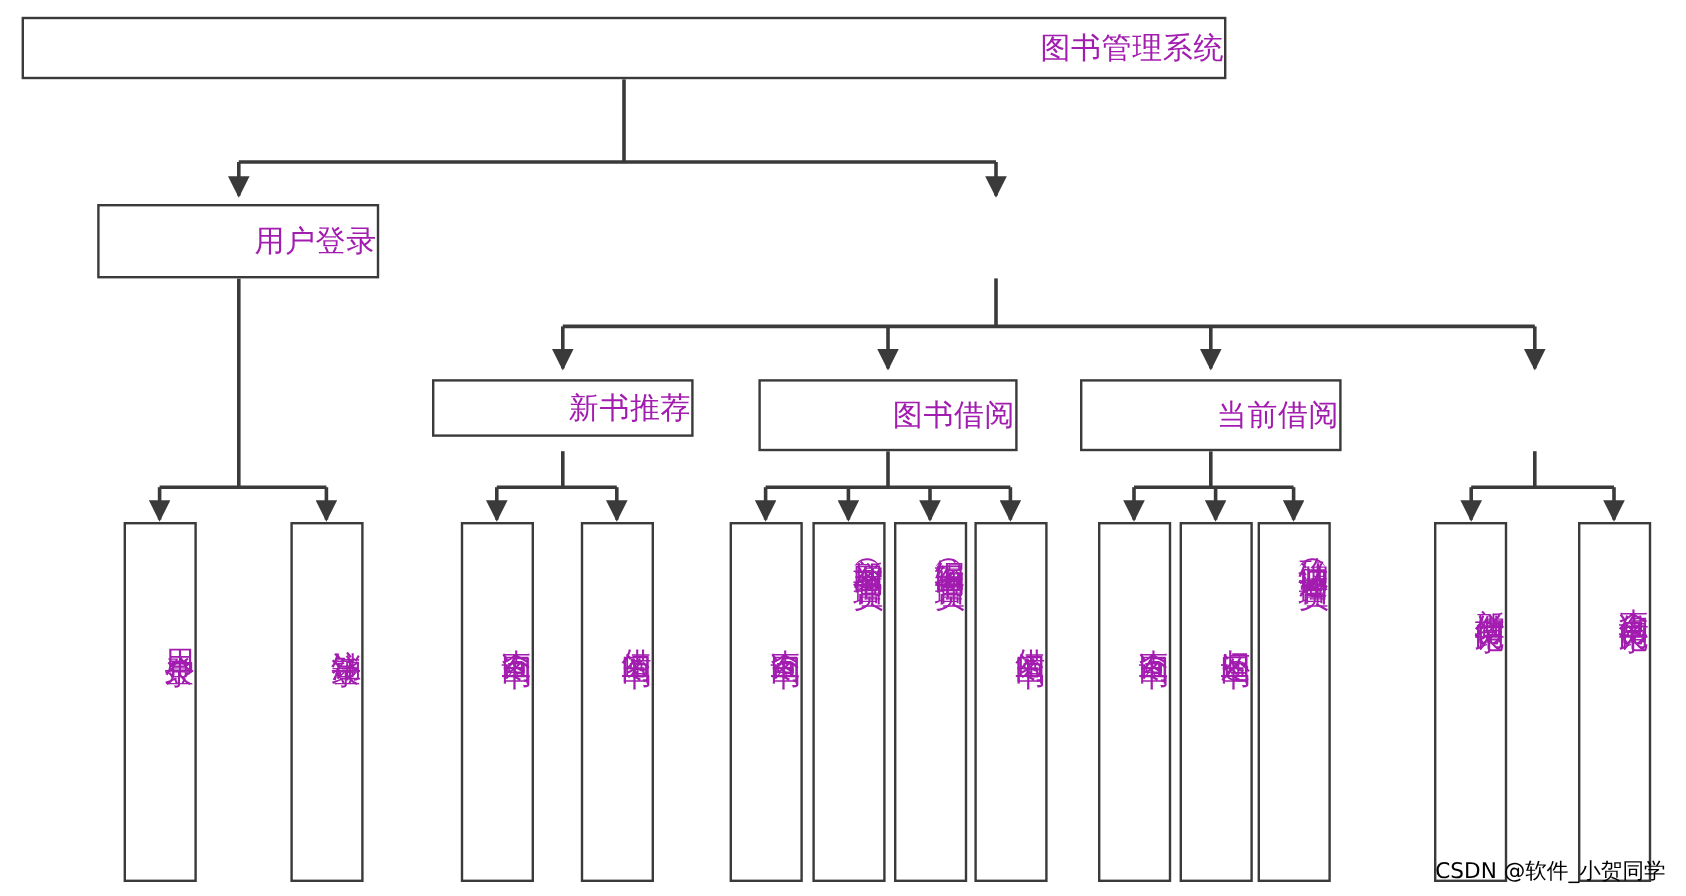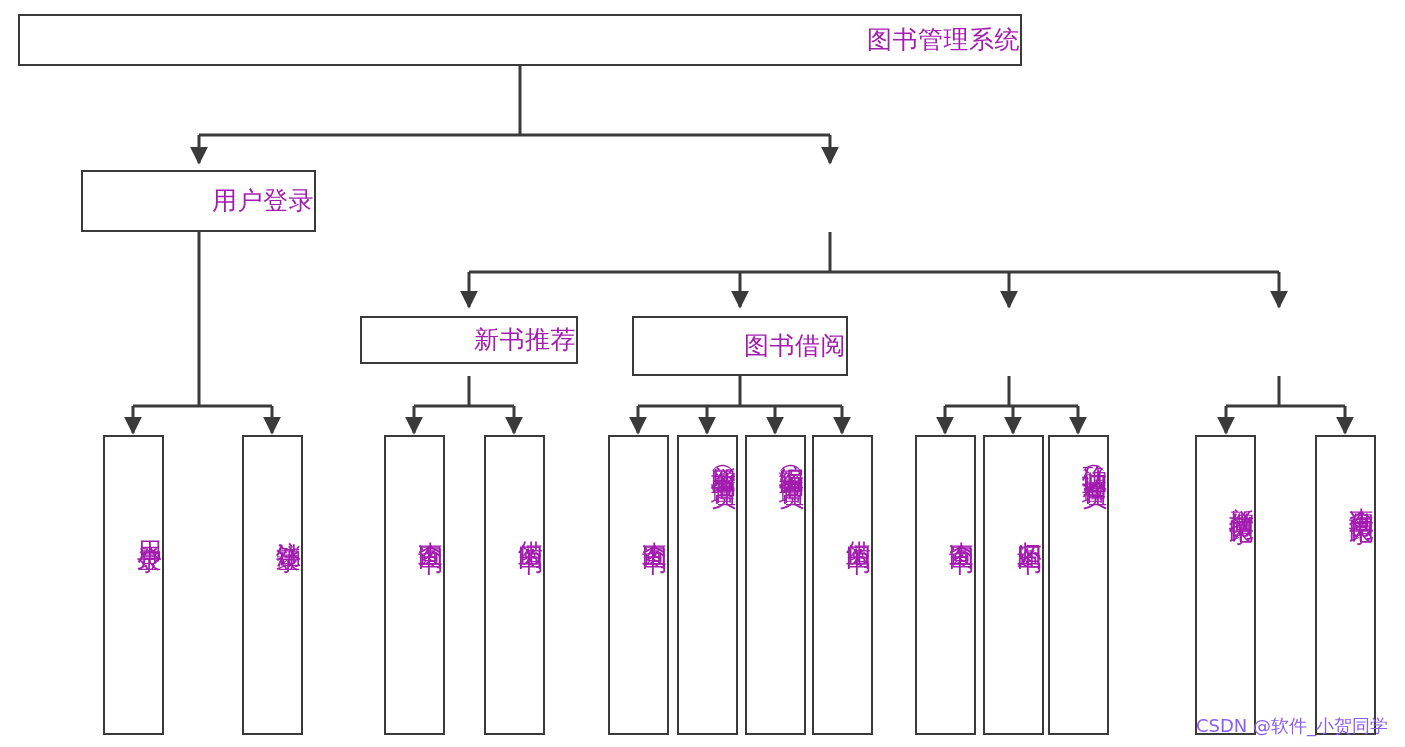--- a/index.html
+++ b/index.html
@@ -64,21 +64,21 @@
     white-space: nowrap;
   }
   .node.vert.tall {
     padding-top: 8px;
   }
   #watermark {
     position: absolute;
     left: 1196px;
     top: 714px;
     font-size: 18px;
-    color: #8b5cf6;
+    color: #000000;
     white-space: nowrap;
     font-family: "DejaVu Sans", "Liberation Sans", sans-serif;
   }
 </style>
 </head>
 <body>
 
 <div id="diagram">
 
   <svg id="edges" viewBox="0 0 1405 747" xmlns="http://www.w3.org/2000/svg">
@@ -138,20 +138,23 @@
   <div class="node horiz" style="left:81px; top:170px; width:235px; height:62px;">
     <span class="label">用户登录</span>
   </div>
 
   <div class="node horiz" style="left:360px; top:316px; width:218px; height:48px;">
     <span class="label">新书推荐</span>
   </div>
   <div class="node horiz" style="left:632px; top:316px; width:216px; height:60px;">
     <span class="label">图书借阅</span>
   </div>
+  <div class="node horiz" style="left:900px; top:316px; width:218px; height:60px;">
+    <span class="label">当前借阅</span>
+  </div>
 
   <div class="node vert" style="left:103px; top:435px; width:61px; height:300px; padding-top:84px;">
     <span class="label">用户登录</span>
   </div>
   <div class="node vert" style="left:242px; top:435px; width:61px; height:300px; padding-top:84px;">
     <span class="label">注销登录</span>
   </div>
 
   <div class="node vert" style="left:384px; top:435px; width:61px; height:300px; padding-top:84px;">
     <span class="label">查询图书</span>

